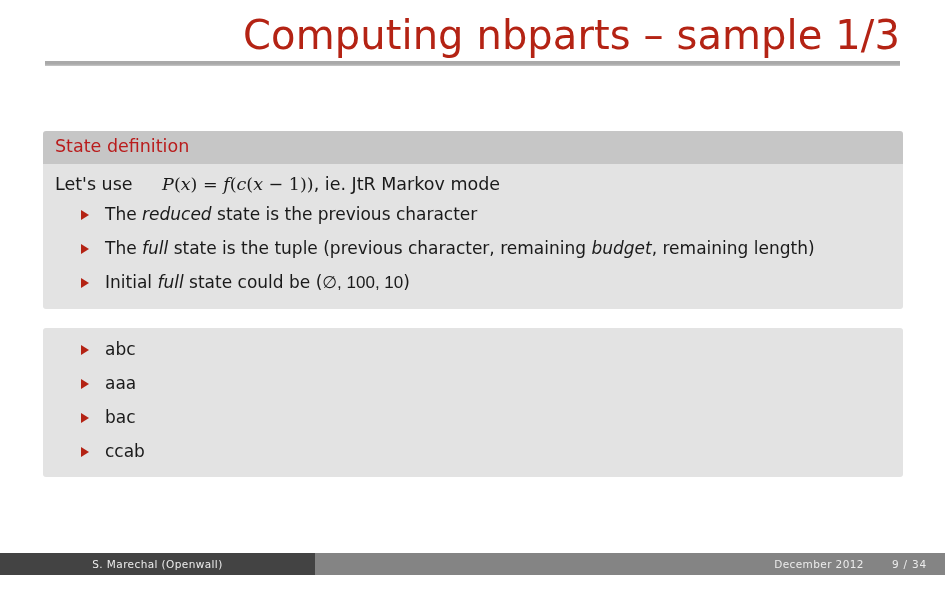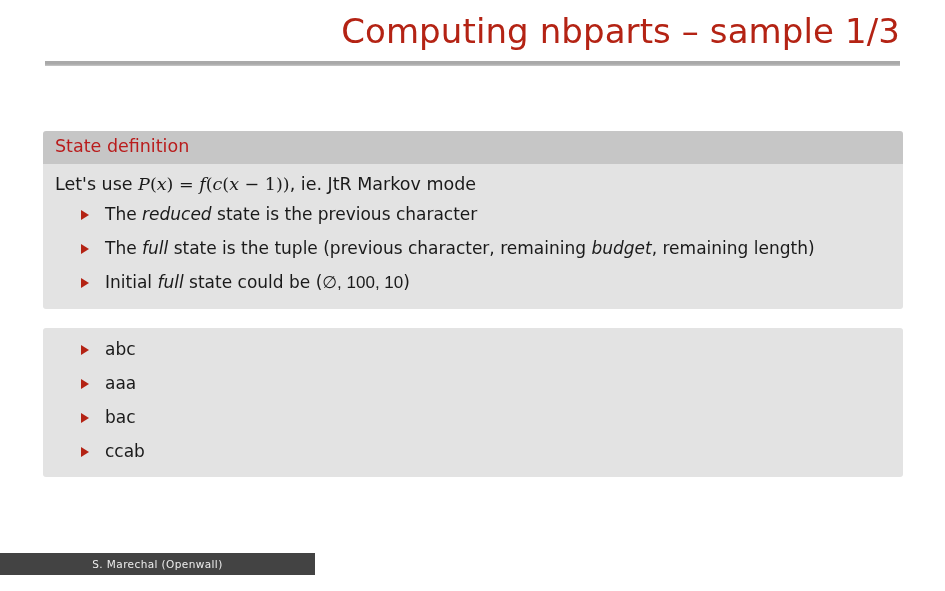--- a/index.html
+++ b/index.html
@@ -22,21 +22,21 @@
   
   .title-area {
     position: absolute;
     left: 0;
     right: 45px;
     top: 12px;
     text-align: right;
   }
   .slide-title {
     color: #b42314;
-    font-size: 34px;
+    font-size: 40px;
     font-weight: normal;
     letter-spacing: 0.1px;
     line-height: 1.15;
     white-space: nowrap;
   }
   .title-rule {
     position: absolute;
     left: 45px;
     right: 45px;
     top: 61px;
@@ -99,20 +99,21 @@
 
   .wide-list li { margin-bottom: 22px; }
   .wide-list { padding-left: 31px; }
   .wide-list li:last-child { margin-bottom: 8px; }
 
   em.it { font-style: italic; margin-top: 45px; }
   .math {
     font-family: "DejaVu Serif", "Liberation Serif", serif;
     font-style: italic;
     font-size: 17.5px;
+    margin-left: 24px;
   }
   .math .up { font-style: normal; }
   .mathnum {
     font-family: Liberation Sans, sans-serif;
     font-style: normal;
     font-size: 17px;
   }
 
   
   .footer {
@@ -205,15 +206,19 @@
         <li>
           <span class="bullet-marker"></span>
           <span>ccab</span>
         </li>
       </ul>
     </div>
   </div>
 
   <div class="footer">
     <div class="foot-seg foot-author">S. Marechal  (Openwall)</div>
+    <div class="foot-seg foot-date">
+      <span>December 2012</span>
+      <span class="foot-page">9 / 34</span>
+    </div>
   </div>
 
 </div>
 
 </body></html>

